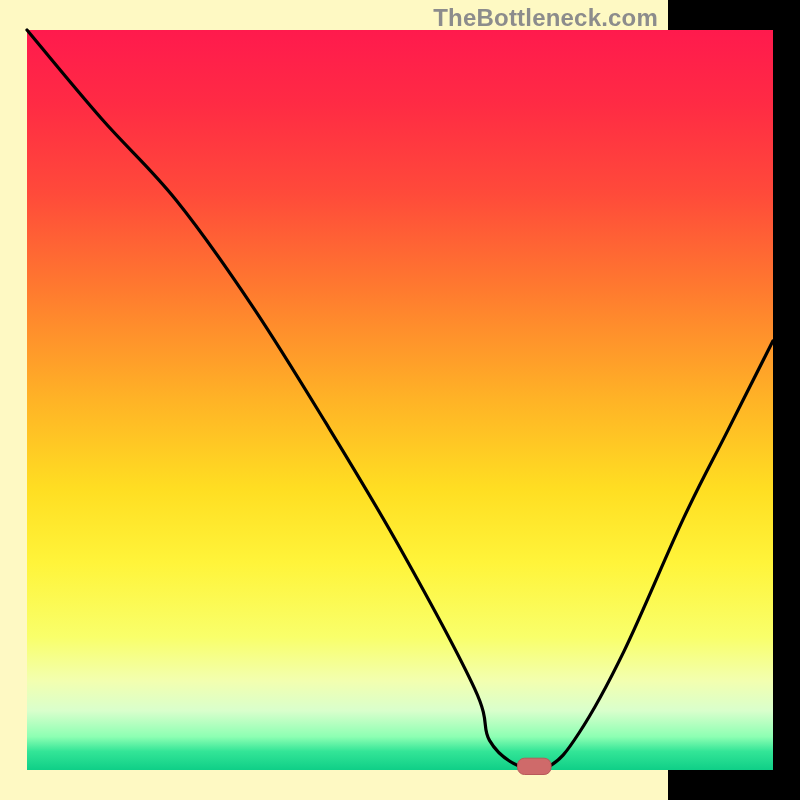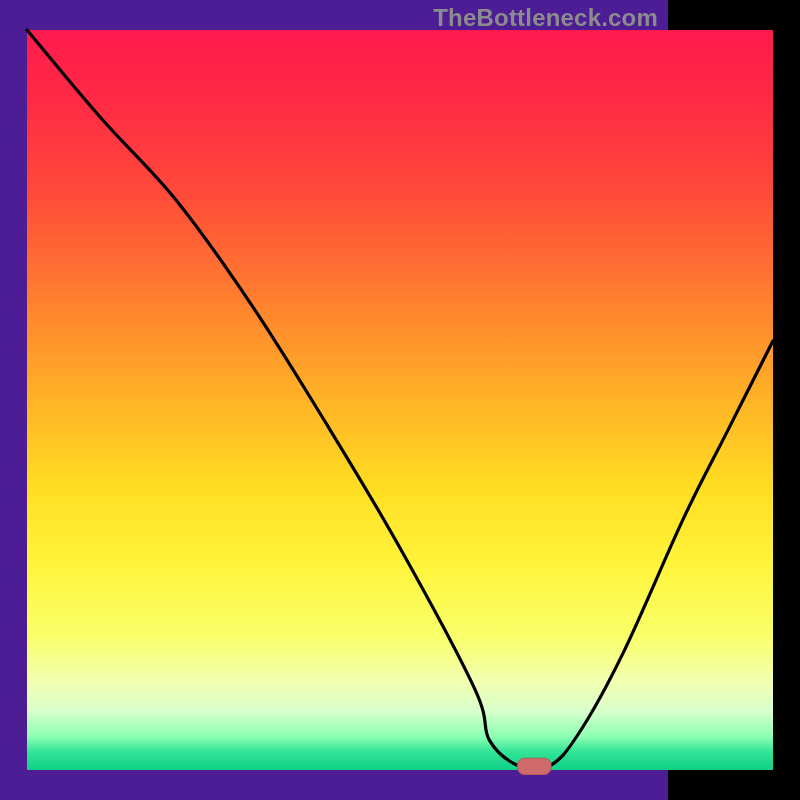--- a/index.html
+++ b/index.html
@@ -6,21 +6,21 @@
     margin: 0;
     padding: 0;
     width: 800px;
     height: 800px;
     background: #000;
   }
   .frame {
     position: relative;
     width: 668px;
     height: 800px;
-    background: #4c1d95;
+    background: #fef9c3;
   }
   .watermark {
     position: absolute;
     top: 4px;
     right: 10px;
     font-family: Arial, Helvetica, sans-serif;
     font-size: 24px;
     font-weight: bold;
     color: #8c8c8c;
     letter-spacing: 0.2px;

